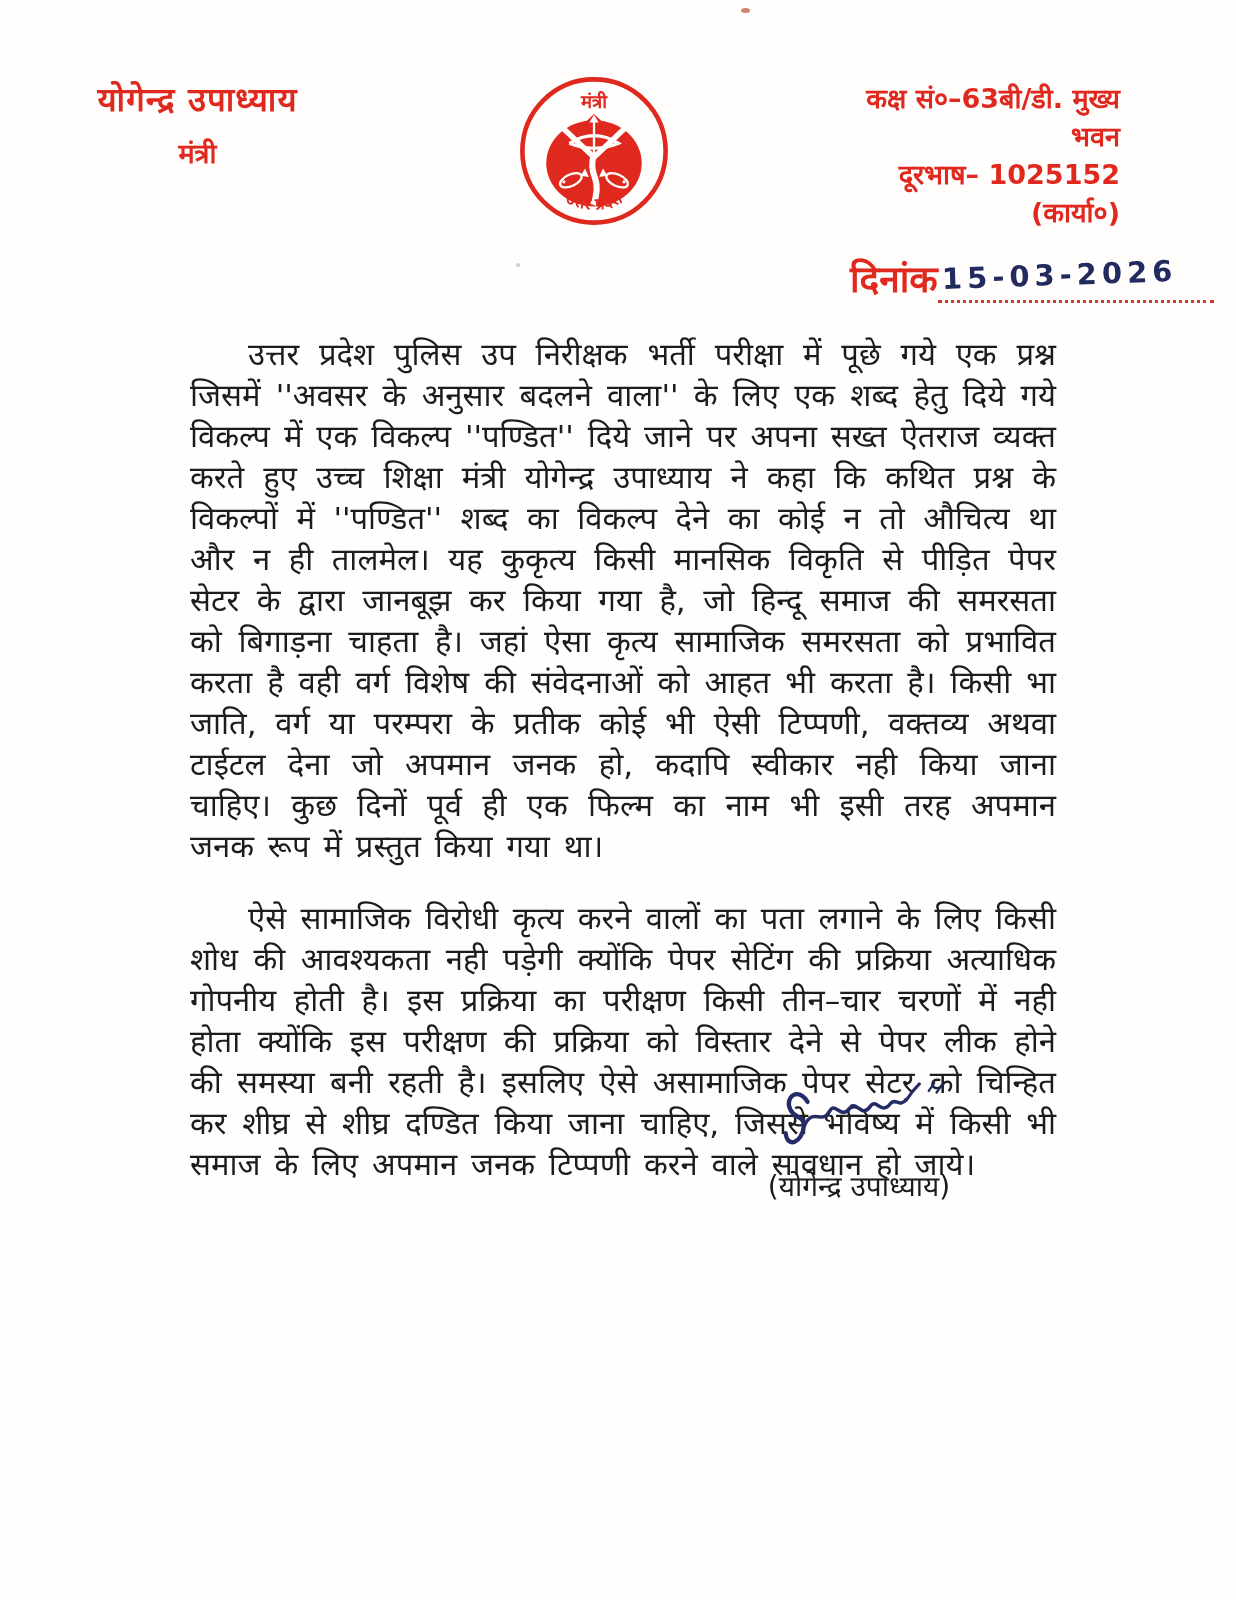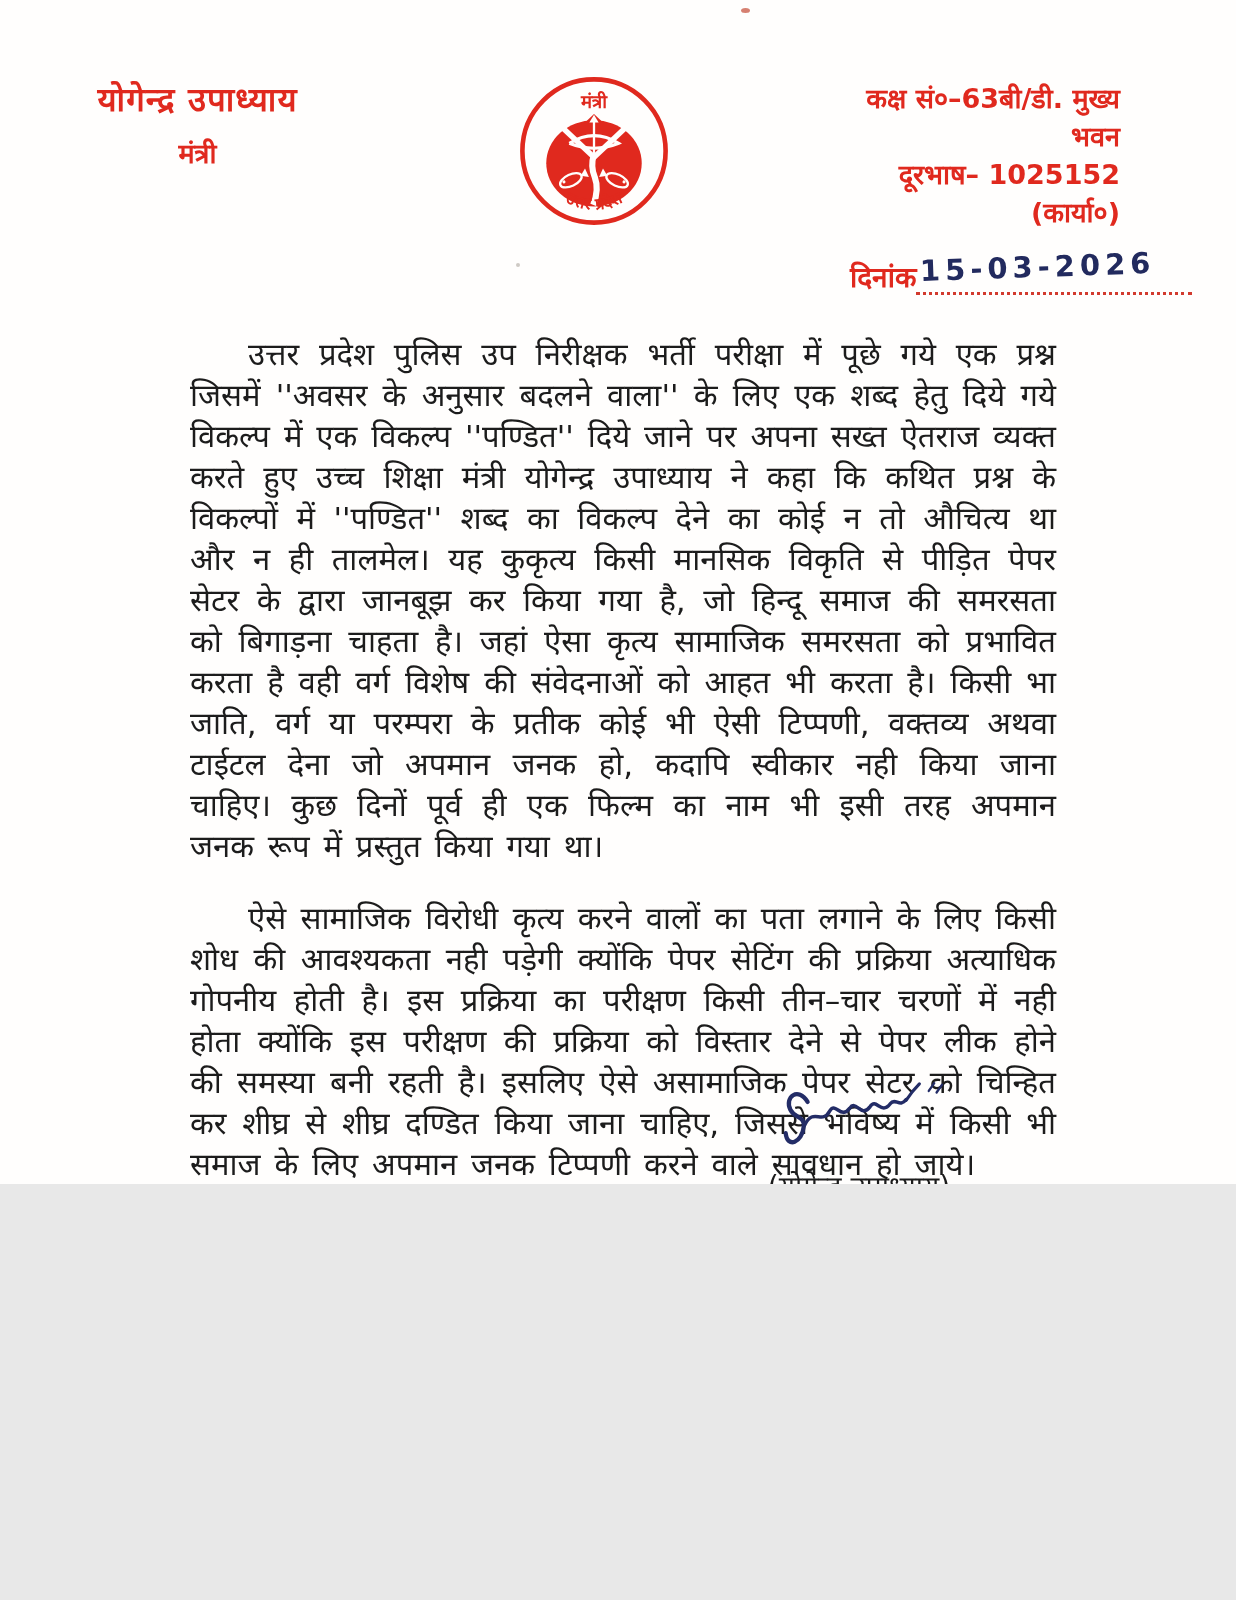--- a/index.html
+++ b/index.html
@@ -1,36 +1,36 @@
 <!DOCTYPE html>
 <html><head>
 <meta charset="utf-8">
 <style>
   html,body{margin:0;padding:0;background:#e8e8e8;}
   .page{
-    position:relative;width:1236px;height:1184px;margin:0 auto;
+    position:relative;width:1236px;height:1600px;margin:0 auto;
     background:#fffefd;overflow:hidden;
     font-family:"DejaVu Sans",sans-serif;
   }
   
   .lh-left{
     position:absolute;left:45px;top:76px;width:305px;
     text-align:center;color:#e0291e;
   }
   .lh-name{font-size:33px;font-weight:bold;letter-spacing:1px;margin-bottom:12px;}
   .lh-line{font-size:27px;font-weight:bold;line-height:41px;}
   .emblem{position:absolute;left:517px;top:72px;width:154px;height:158px;}
   .lh-right{
     position:absolute;left:820px;top:80px;width:300px;
     text-align:right;color:#e0291e;font-weight:bold;
     font-size:27px;line-height:38px;
   }
   
   .date-row{position:absolute;left:850px;top:252px;white-space:nowrap;}
-  .date-label{color:#e0291e;font-weight:bold;font-size:28px;vertical-align:bottom;text-align:right;}
+  .date-label{color:#e0291e;font-weight:bold;font-size:37px;vertical-align:bottom;text-align:right;}
   .date-line{
     display:inline-block;border-bottom:3px dotted #d23a2e;
     min-width:258px;padding:0 14px 1px 4px;vertical-align:bottom;line-height:34px;
   }
   .date-value{
     display:inline-block;font-size:29px;font-weight:bold;color:#222a5e;
     letter-spacing:5px;transform:rotate(-2deg) translateY(-2px);
   }
   
   .letter-body{

